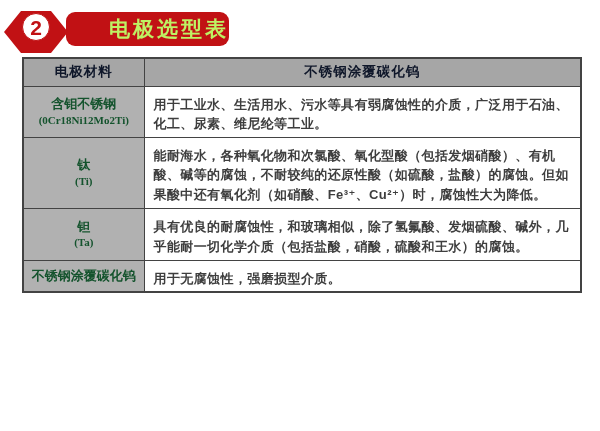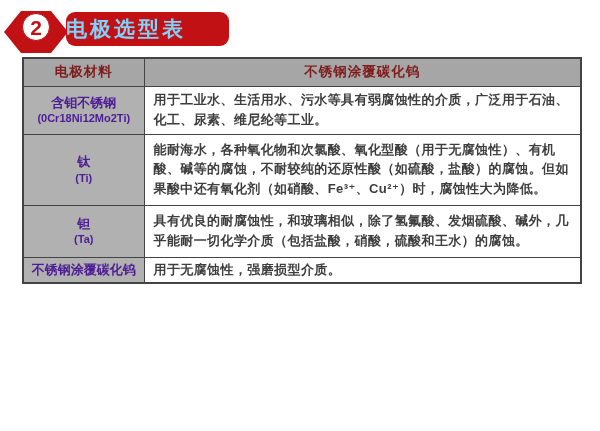--- a/index.html
+++ b/index.html
@@ -12,37 +12,37 @@
   *{margin:0;padding:0;box-sizing:border-box;}
   html,body{width:600px;height:431px;background:#ffffff;overflow:hidden;
     font-family:"Liberation Sans","DejaVu Sans",sans-serif;}
   .stage{position:relative;width:600px;height:431px;background:#fff;}
 
   
   .badge{position:absolute;left:2px;top:8px;}
   .title-pill{
     position:absolute;left:66px;top:12px;width:163px;height:34px;
     background:var(--accent);border-radius:9px;
-    display:flex;align-items:center;justify-content:flex-start;
-    color:#7dd3fc;font-weight:bold;font-size:21px;letter-spacing:3px;
+    display:flex;align-items:center;justify-content:flex-end;
+    color:#bef264;font-weight:bold;font-size:21px;letter-spacing:3px;
   }
 
   
   .table-wrap{position:absolute;left:22px;top:57px;}
   table.etable{border-collapse:collapse;table-layout:fixed;width:558px;
     border:2px solid var(--border-dark);}
   .etable td,.etable th{border:1px solid var(--border-dark);vertical-align:middle;}
-  .etable th{background:var(--header-gray);color:#7f1d1d;font-weight:bold;
+  .etable th{background:var(--header-gray);color:#0f172a;font-weight:bold;
     font-size:13.5px;letter-spacing:1px;text-align:center;}
-  td.mat{background:var(--cell-gray);color:#4c1d95;font-weight:bold;
-    font-size:13px;text-align:center;line-height:1.35;padding:2px;}
+  td.mat{background:var(--cell-gray);color:#14532d;font-weight:bold;
+    font-size:13px;text-align:center;line-height:1.35;padding:2px;font-family:Liberation Serif, serif;}
   td.mat .code{font-size:11px;}
   td.desc{background:#ffffff;color:var(--text-dark);font-weight:bold;
     font-size:13px;line-height:1.5;letter-spacing:0.4px;
-    padding:2px 8px 3px 9px;text-align:left;}
+    padding:8px 8px 3px 9px;text-align:left;}
   tr.h-head{height:28px;}
   tr.h1{height:48px;}
   tr.h2{height:41px;}
   tr.h3{height:69px;}
   tr.h4{height:71px;}
   tr.h5{height:52px;}
   tr.h6{height:25px;}
   tr.h7{height:24px;}
   col.c-mat{width:121px;}
   col.c-desc{width:437px;}
@@ -80,21 +80,21 @@
           <div>含钼不锈钢</div>
           <div class="code">(0Cr18Ni12Mo2Ti)</div>
         </td>
         <td class="desc">用于工业水、生活用水、污水等具有弱腐蚀性的介质，广泛用于石油、化工、尿素、维尼纶等工业。</td>
       </tr>
       <tr class="h4">
         <td class="mat">
           <div>钛</div>
           <div class="code">(Ti)</div>
         </td>
-        <td class="desc">能耐海水，各种氧化物和次氯酸、氧化型酸（用于无腐蚀性）、有机酸、碱等的腐蚀，不耐较纯的还原性酸（如硫酸，盐酸）的腐蚀。但如果酸中还有氧化剂（如硝酸、Fe³⁺、Cu²⁺）时，腐蚀性大为降低。</td>
+        <td class="desc">能耐海水，各种氧化物和次氯酸、氧化型酸（包括发烟硝酸）、有机酸、碱等的腐蚀，不耐较纯的还原性酸（如硫酸，盐酸）的腐蚀。但如果酸中还有氧化剂（如硝酸、Fe³⁺、Cu²⁺）时，腐蚀性大为降低。</td>
       </tr>
       <tr class="h5">
         <td class="mat">
           <div>钽</div>
           <div class="code">(Ta)</div>
         </td>
         <td class="desc">具有优良的耐腐蚀性，和玻璃相似，除了氢氟酸、发烟硫酸、碱外，几乎能耐一切化学介质（包括盐酸，硝酸，硫酸和王水）的腐蚀。</td>
       </tr>
       <tr class="h6">
         <td class="mat">

